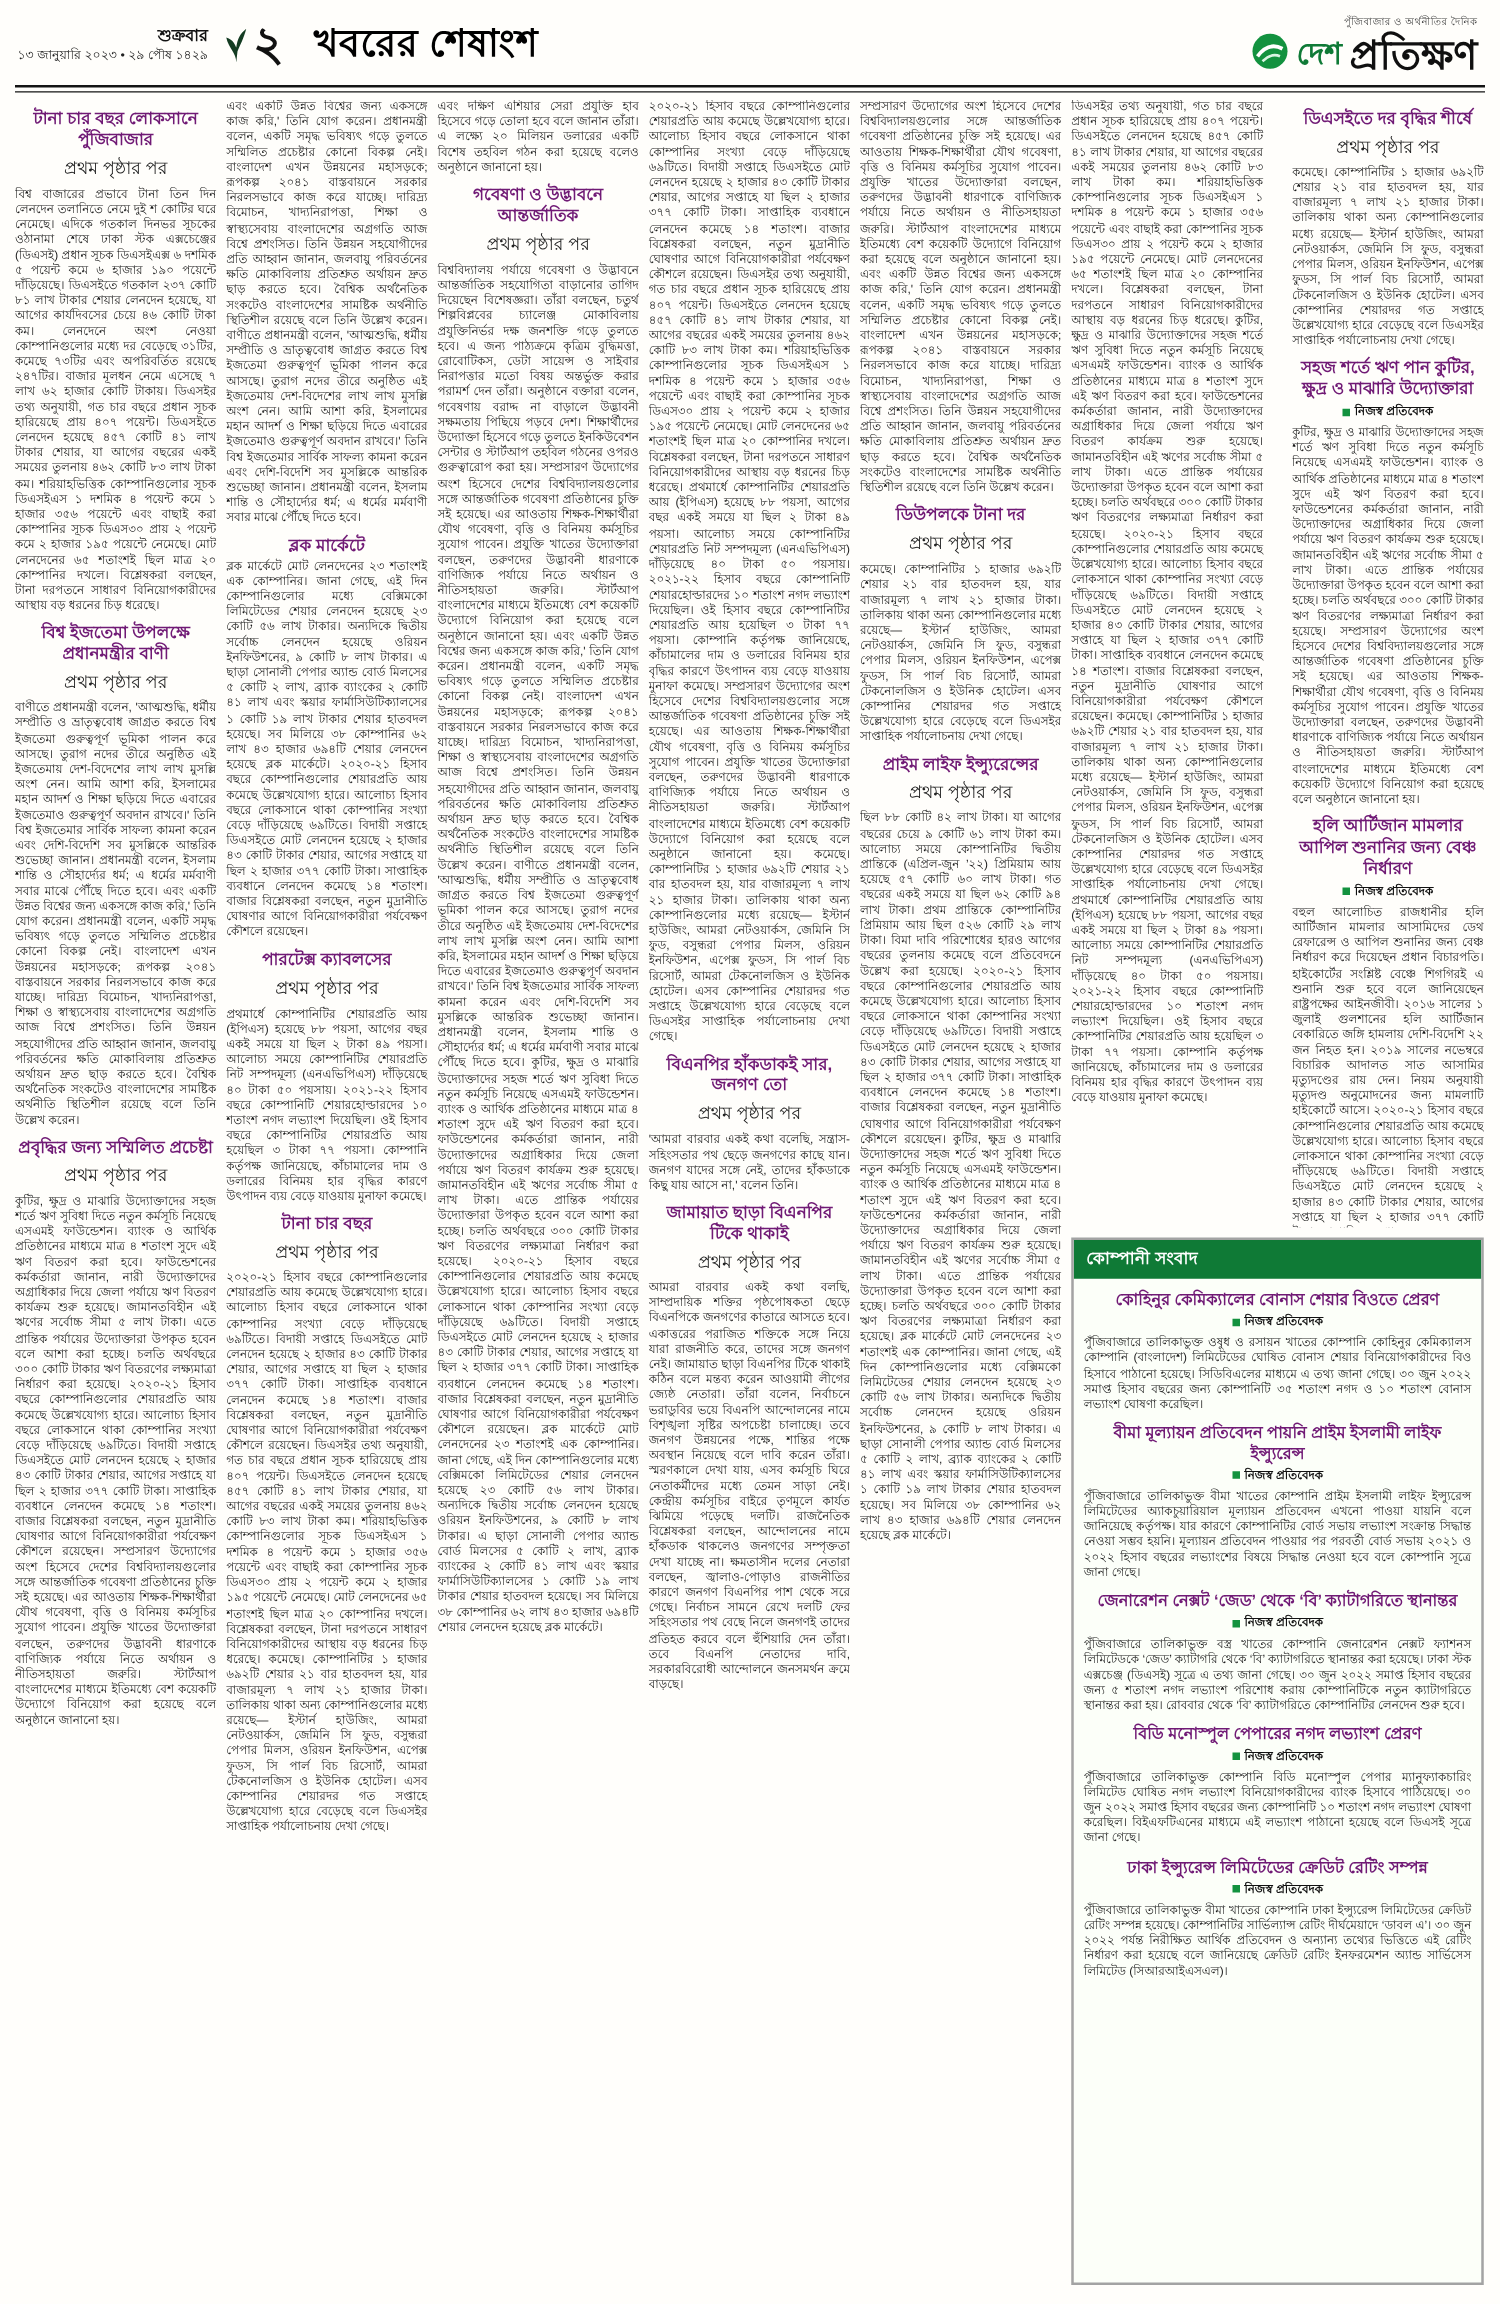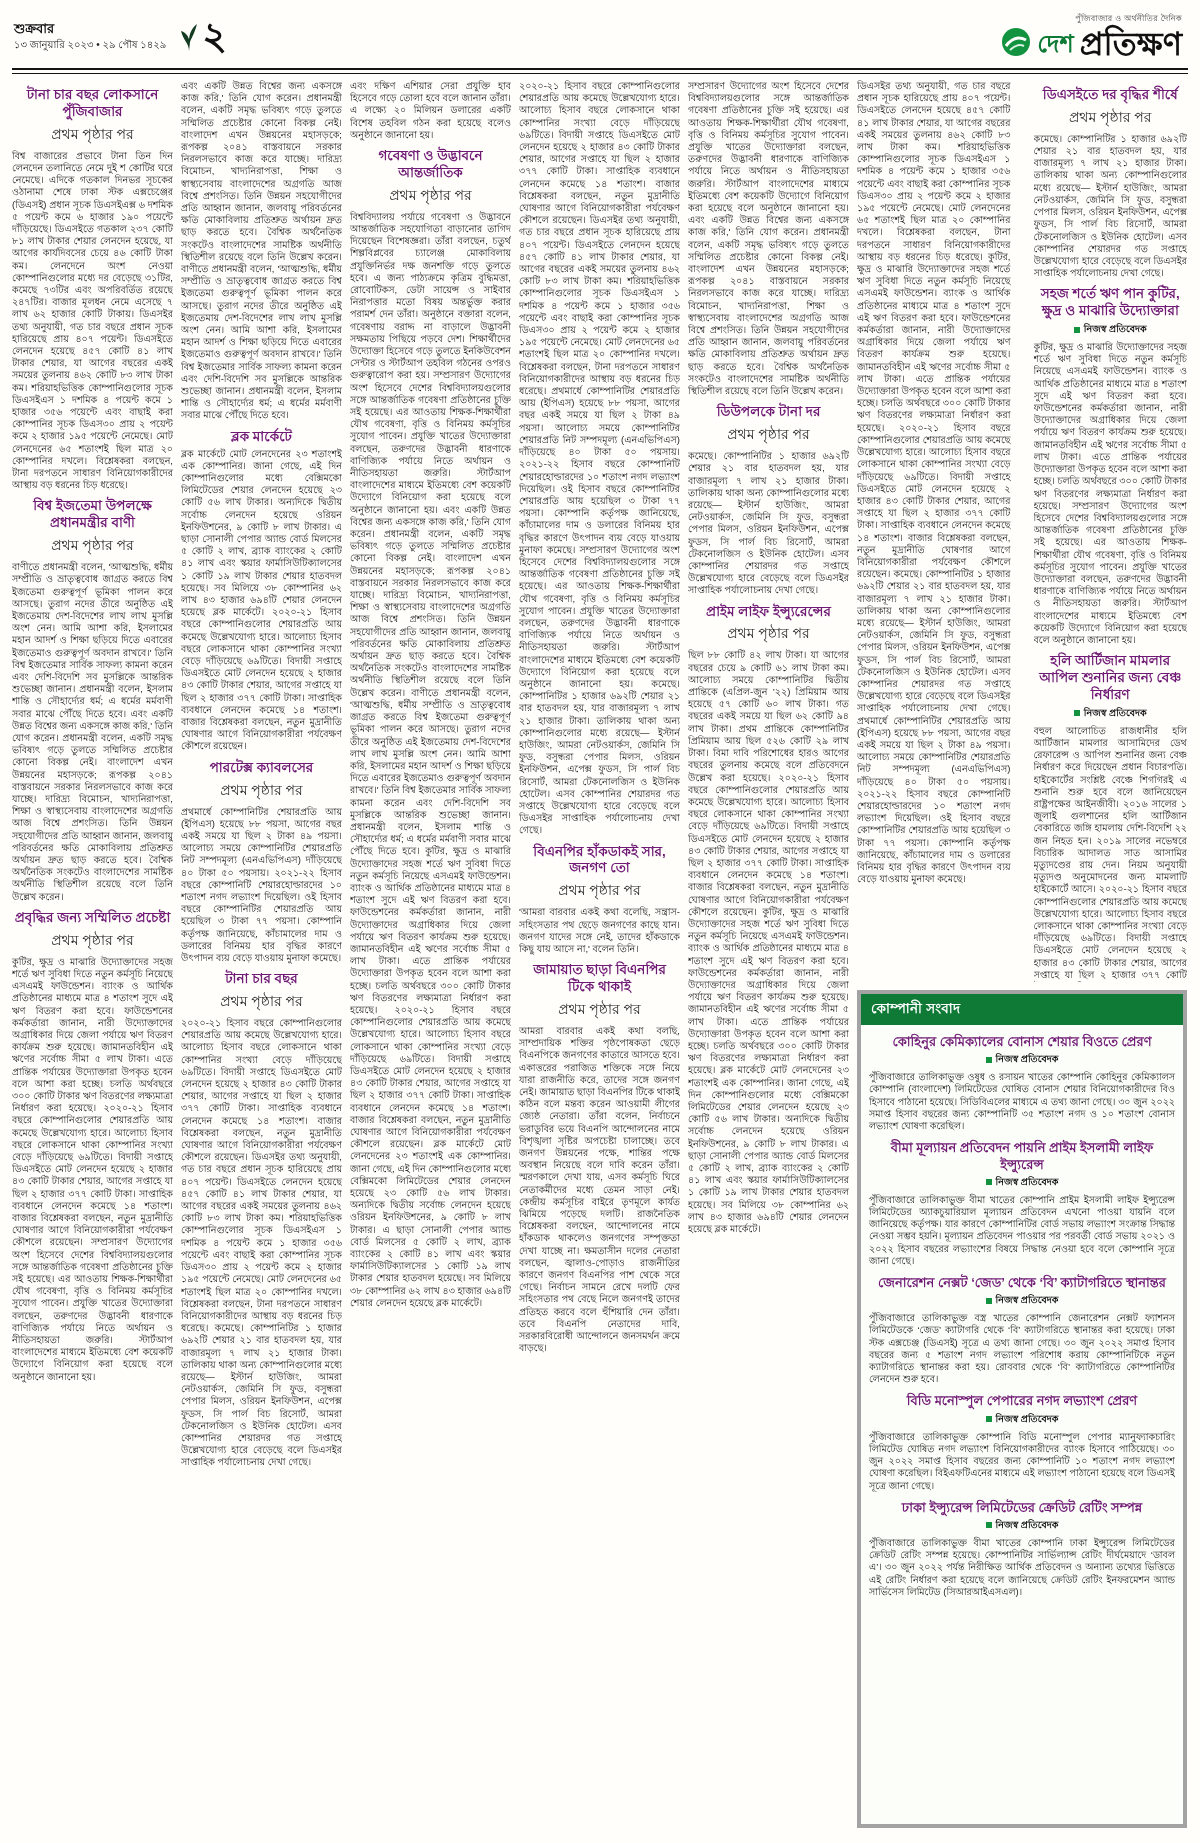--- a/index.html
+++ b/index.html
@@ -7,21 +7,21 @@
     position:relative;width:1200px;height:1843px;margin:0 auto;
     background:#fffefb;color:#111;overflow:hidden;
     font-family:"Liberation Sans","DejaVu Sans",sans-serif;
   }
   
   header.masthead{
     display:flex;align-items:center;gap:14px;
     padding:10px 14px 4px 14px;height:52px;
   }
   .date-block{line-height:1.2;min-width:150px;}
-  .date-block .day{font-weight:bold;font-size:13px;}
+  .date-block .day{font-weight:bold;font-size:13px;text-align:right;}
   .date-block .date{font-size:10px;color:#222;margin-top:2px;}
   .pageno-block{display:flex;align-items:flex-end;gap:4px;}
   .pageno{font-size:38px;font-weight:bold;line-height:1;color:#111;}
   .section-title{
     font-size:30px;font-weight:bold;margin:0 0 0 10px;letter-spacing:.5px;color:#000;
   }
   .spacer{flex:1;}
   .logo-block{text-align:right;padding-right:4px;}
   .logo-block .tagline{font-size:8px;color:#444;margin-bottom:2px;letter-spacing:.4px;}
   .logo-row{display:flex;align-items:center;gap:6px;}
@@ -41,21 +41,21 @@
   .continued{font-size:14px;text-align:center;color:#222;margin-bottom:3px;}
   .byline{display:flex;align-items:center;justify-content:center;gap:4px;margin:2px 0 4px 0;}
   .byline .sq{width:6px;height:6px;background:#13923f;display:inline-block;}
   .byline .byline-text{font-size:9.5px;font-weight:bold;color:#111;}
   .body{
     font-size:9.5px;line-height:12.2px;text-align:justify;color:#1b1b1b;
     margin-bottom:4px;word-break:break-word;
   }
   
   .company-box{
-    flex:1;margin-top:8px;border:4px solid #a3a3a3;overflow:hidden;
+    flex:1;margin-top:8px;border:2px solid #a3a3a3;overflow:hidden;
     background:#fcfff9;display:flex;flex-direction:column;
   }
   .company-box .box-title{
     background:#0f7a36;color:#fff;font-weight:bold;font-size:13.5px;
     padding:4px 10px;letter-spacing:.3px;
   }
   .box-items{padding:4px 8px 8px 8px;overflow:hidden;}
   .box-item{margin-bottom:8px;}
   .box-item .headline{font-size:13px;margin-top:5px;}
   .box-item .body{font-size:9.5px;}
@@ -71,20 +71,21 @@
       <div class="date">১৩ জানুয়ারি ২০২৩ • ২৯ পৌষ ১৪২৯</div>
     </div>
     <div class="pageno-block">
       <span>
         <svg width="18" height="28" viewBox="0 0 18 28" aria-hidden="true">
           <path d="M9 28 C9 20 3 17 1 8 C7 10 8 14 9 16 C10 9 12 5 17 1 C15 9 12 14 10 19 Z" fill="#143c22"></path>
         </svg>
       </span>
       <span class="pageno">২</span>
     </div>
+    <h1 class="section-title">খবরের শেষাংশ</h1>
     <div class="spacer"></div>
     <div class="logo-block">
       <div class="tagline">পুঁজিবাজার ও অর্থনীতির দৈনিক</div>
       <div class="logo-row">
         <span>
           <svg width="30" height="30" viewBox="0 0 30 30" aria-hidden="true">
             <circle cx="15" cy="15" r="14" fill="#13923f"></circle>
             <path d="M5 19 Q14 7 25 13" stroke="#ffffff" stroke-width="3" fill="none"></path>
             <path d="M9 23 Q16 16 23 19" stroke="#d9f4e2" stroke-width="2" fill="none"></path>
           </svg>

